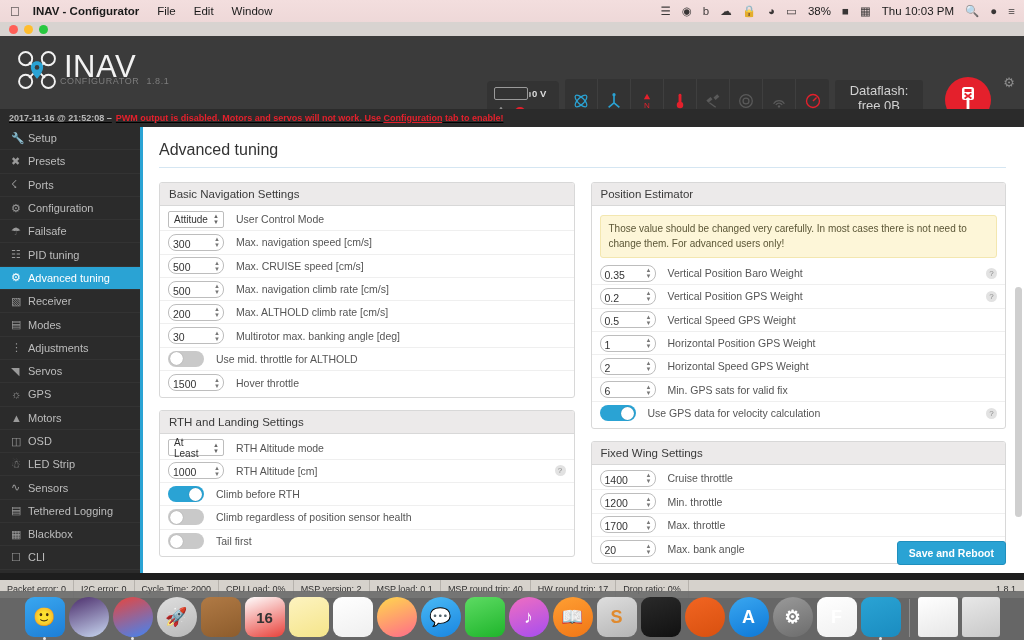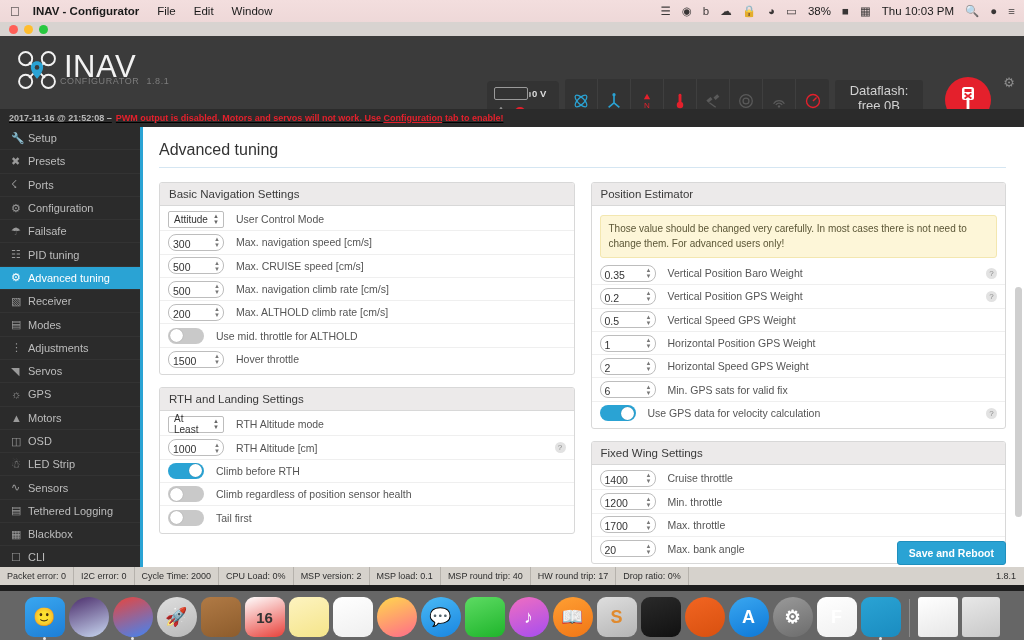--- a/index.html
+++ b/index.html
@@ -177,21 +177,21 @@
     background: #2aa3d4; color: #fff; font-size: 10.5px; font-weight: bold;
     border-radius: 3px; padding: 5px 11px; border: 1px solid #1f8fbd;
   }
   .scrollbar {
     position: absolute; right: 2px; top: 160px; width: 7px; height: 230px;
     background: #cfcfcf; border-radius: 4px;
   }
 
   
   .statusbar {
-    position: absolute; top: 567px; left: 0; width: 1024px; height: 18px;
+    position: absolute; top: 580px; left: 0; width: 1024px; height: 18px;
     background: #d6d2cc; display: flex; align-items: center; font-size: 9px; color: #2e2e2e;
   }
   .st-cell { padding: 0 7px; border-right: 1px solid #b6b2ac; height: 18px; display: flex; align-items: center; }
   .st-ver { margin-left: auto; padding-right: 8px; }
 
   
   .dock {
     position: absolute; top: 591px; left: 0; width: 1024px; height: 49px;
     background: rgba(108,108,108,.92);
     display: flex; align-items: flex-end; justify-content: center; gap: 4px; padding-bottom: 3px;
@@ -491,20 +491,27 @@
               <div class="rowlabel">Max. navigation climb rate [cm/s]</div>
             </div>
             <div class="row">
               <div class="numinput">
                   <span>200</span>
                   <span class="spin">▲<br>▼</span>
                 </div>
               <div class="rowlabel">Max. ALTHOLD climb rate [cm/s]</div>
             </div>
             <div class="row">
+              <div class="numinput">
+                  <span>30</span>
+                  <span class="spin">▲<br>▼</span>
+                </div>
+              <div class="rowlabel">Multirotor max. banking angle [deg]</div>
+            </div>
+            <div class="row">
               <div class="toggle">
                   <div class="knob"></div>
                 </div>
               <div class="rowlabel">Use mid. throttle for ALTHOLD</div>
             </div>
             <div class="row">
               <div class="numinput">
                   <span>1500</span>
                   <span class="spin">▲<br>▼</span>
                 </div>

